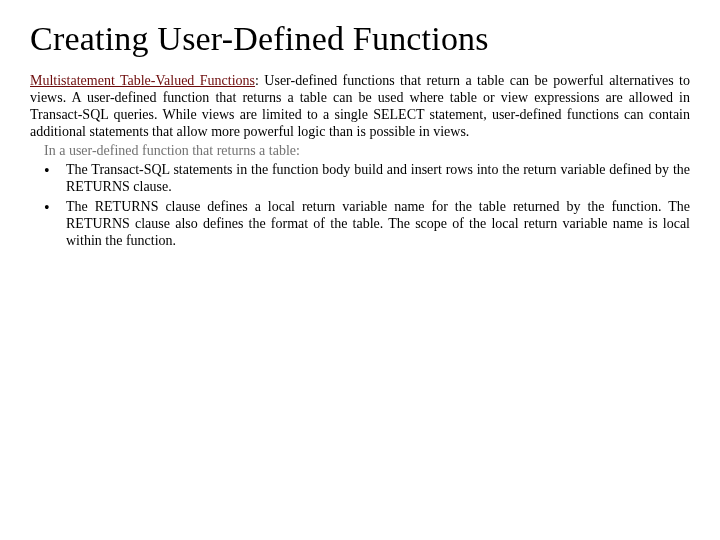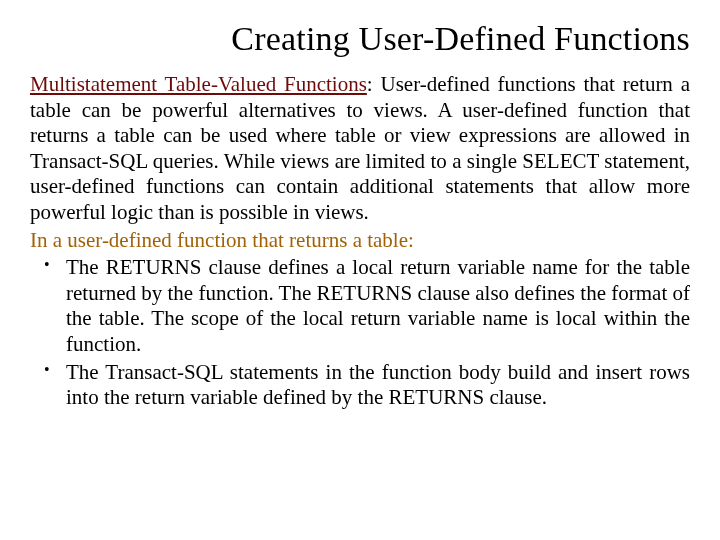--- a/index.html
+++ b/index.html
@@ -12,38 +12,39 @@
     color: #000000;
     overflow: hidden;
   }
   .slide {
     box-sizing: border-box;
     padding: 20px 30px 20px 30px;
   }
   .title {
     font-size: 34px;
     font-weight: normal;
-    text-align: right;
+    text-align: left;
     margin: 0 0 14px 0;
     letter-spacing: 0.2px;
   }
   .body-text {
-    font-size: 21px;
+    font-size: 14px;
     line-height: 1.22;
     text-align: justify;
   }
   .para {
     margin: 0 0 2px 0;
   }
   .lead {
     text-decoration: underline;
     color: #6d0b0b;
   }
   .intro-colon {
-    color: #a16207;
+    color: #737373;
+    margin-left: 14px;
   }
   ul.bullets {
     margin: 2px 0 0 0;
     padding-left: 36px;
     list-style: none;
   }
   ul.bullets li {
     position: relative;
     margin-bottom: 2px;
     text-align: justify;
@@ -61,17 +62,17 @@
 
 <div class="slide">
   <h1 class="title">Creating User-Defined Functions</h1>
 
   <div class="body-text">
     <p class="para">
       <span class="lead">Multistatement Table-Valued Functions</span><span>: User-defined functions that return a table can be powerful alternatives to views. A user-defined function that returns a table can be used where table or view expressions are allowed in Transact-SQL queries. While views are limited to a single SELECT statement, user-defined functions can contain additional statements that allow more powerful logic than is possible in views.</span>
     </p>
     <p class="para intro-colon">In a user-defined function that returns a table:</p>
     <ul class="bullets">
+      <li>The Transact-SQL statements in the function body build and insert rows into the return variable defined by the RETURNS clause.</li>
       <li>The RETURNS clause defines a local return variable name for the table returned by the function. The RETURNS clause also defines the format of the table. The scope of the local return variable name is local within the function.</li>
-      <li>The Transact-SQL statements in the function body build and insert rows into the return variable defined by the RETURNS clause.</li>
     </ul>
   </div>
 </div>
 
 </body></html>

